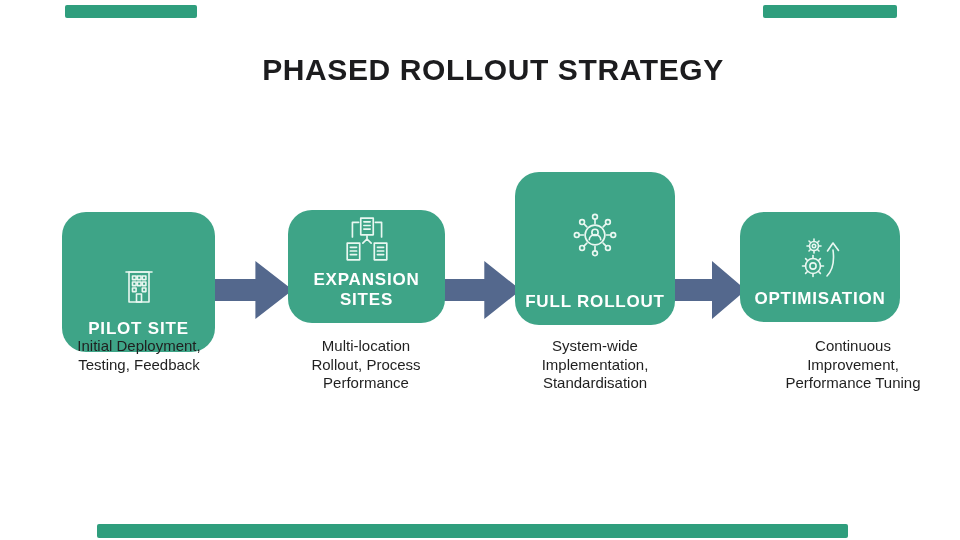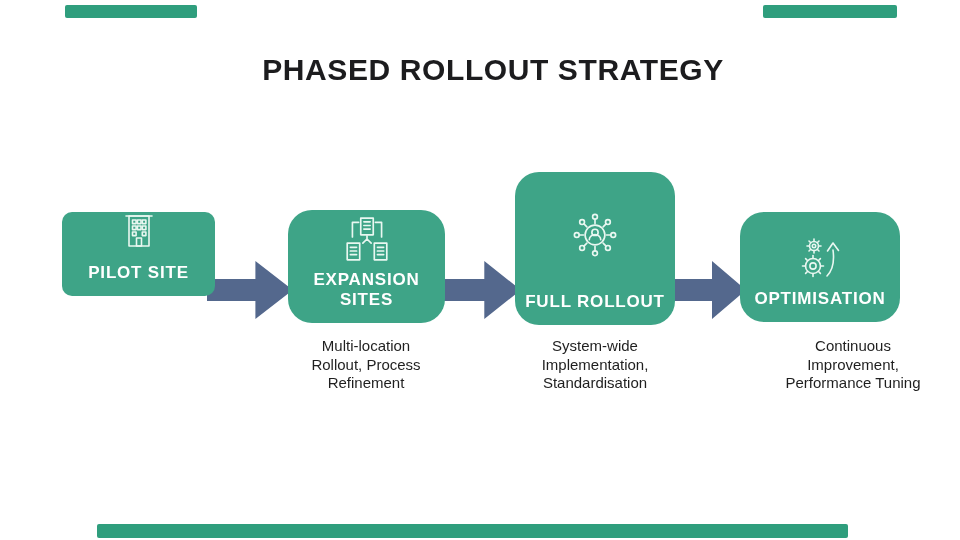--- a/index.html
+++ b/index.html
@@ -37,21 +37,21 @@
   
   .phase-box {
     position: absolute; z-index: 2;
     background: var(--box-green, #3ea487);
     border-radius: 24px;
     display: flex; flex-direction: column;
     align-items: center; justify-content: flex-end;
     box-sizing: border-box;
     padding-bottom: 13px;
   }
-  #phase-1 { left: 62px;  top: 212px; width: 153px; height: 84px; border-radius: 10px; }
+  #phase-1 { left: 62px;  top: 212px; width: 153px; height: 140px; }
   #phase-2 { left: 288px; top: 210px; width: 157px; height: 113px; }
   #phase-3 { left: 515px; top: 172px; width: 160px; height: 153px; gap: 16px; }
   #phase-4 { left: 740px; top: 212px; width: 160px; height: 110px; align-items: center; }
 
   .phase-icon { margin-bottom: 8px; flex: 0 0 auto; }
   #phase-3 .phase-icon { margin-bottom: 16px; }
   .phase-icon svg { display: block; }
   .phase-icon * { stroke: #e9f7f1; fill: none; stroke-width: 1.6; stroke-linecap: round; stroke-linejoin: round; }
 
   .phase-label {
@@ -188,23 +188,25 @@
         <line x1="11.7" y1="25.7" x2="9.6" y2="23.6"></line>
         <line x1="17" y1="23.5" x2="17" y2="20.5"></line>
         <line x1="22.3" y1="25.7" x2="24.4" y2="23.6"></line>
         <path d="M31,41 C37,35 38.5,26 37,15"></path>
         <path d="M31.5,16 L37,8 L42.5,15.5"></path>
       </svg>
     </span>
     <span class="phase-label">OPTIMISATION</span>
   </div>
 
+  <div id="desc-1" class="phase-desc">Initial Deployment,
+Testing, Feedback</div>
   <div id="desc-2" class="phase-desc">Multi-location
 Rollout, Process
-Refinement</div>
+Performance</div>
   <div id="desc-3" class="phase-desc">System-wide
 Implementation,
 Standardisation</div>
   <div id="desc-4" class="phase-desc">Continuous
 Improvement,
 Performance Tuning</div>
 
 </div>
 
 </body></html>

